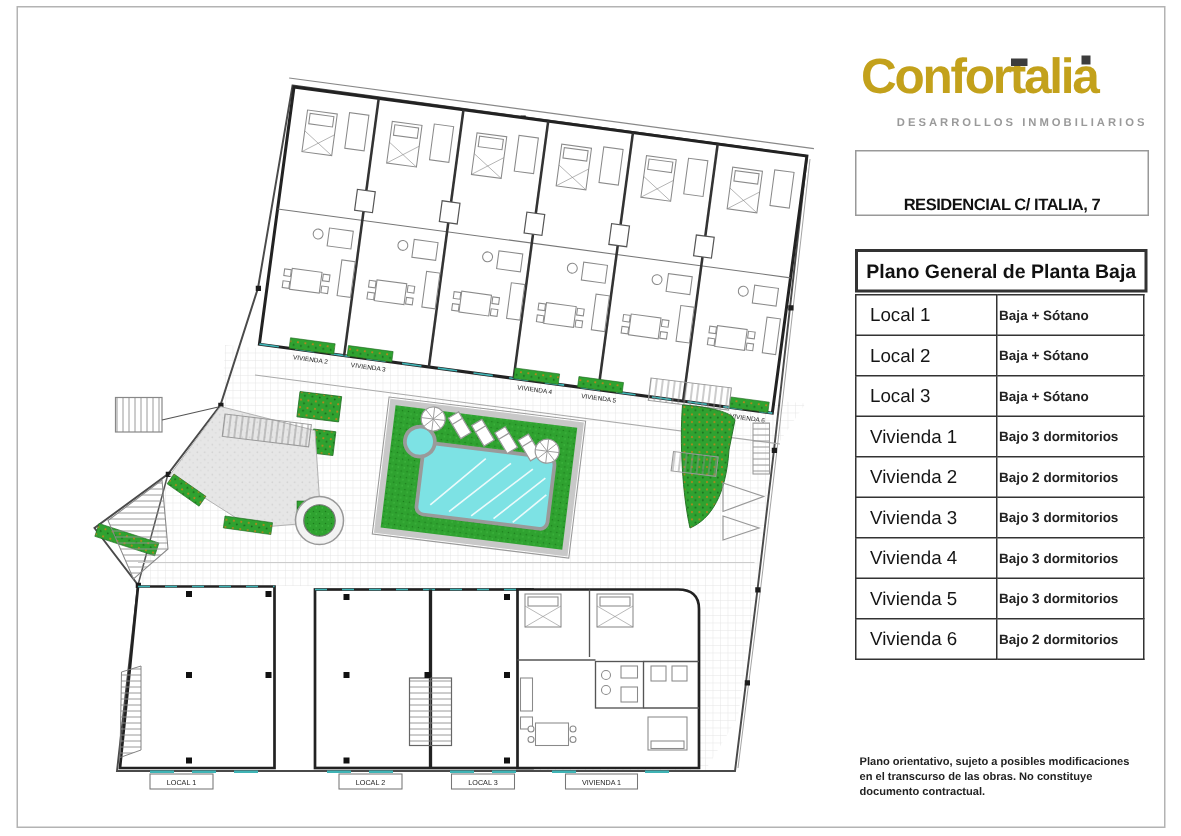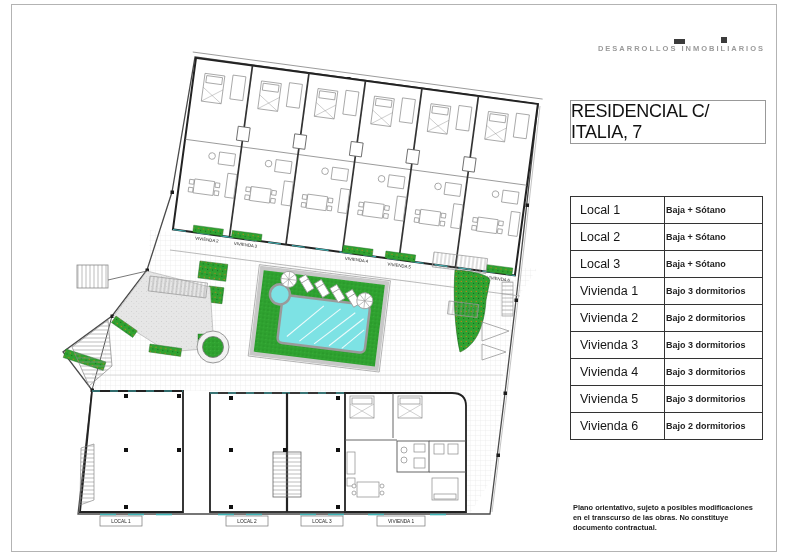--- a/index.html
+++ b/index.html
@@ -13,22 +13,22 @@
   .panel{position:absolute;left:570px;top:0;width:200px;height:557px;}
   .logo-wrap{position:absolute;top:34px;left:4px;width:192px;height:48px;}
   .logo-text{font-size:33px;font-weight:bold;letter-spacing:-1.5px;
              color:#c3a11b;line-height:1;white-space:nowrap;}
   .logo-accent{position:absolute;background:#3c3c3c;}
   .logo-accent.t{left:100px;top:5px;width:11px;height:5px;}
   .logo-accent.i{left:147px;top:3px;width:6px;height:6px;}
   .logo-sub{margin-top:10px;font-size:7.5px;font-weight:bold;color:#9a9a9a;
             letter-spacing:2px;text-align:right;padding-right:1px;}
   .title-box{position:absolute;top:100px;left:0;width:194px;height:42px;
-             border:1px solid #999;display:flex;align-items:flex-start;justify-content:center;
-             font-size:18px;font-weight:normal;letter-spacing:-0.3px;}
+             border:1px solid #999;display:flex;align-items:flex-end;justify-content:center;
+             font-size:11px;font-weight:bold;letter-spacing:-0.3px;}
   .thead-box{position:absolute;top:166px;left:0;width:191px;height:25px;
              border:2px solid #333;display:flex;align-items:center;justify-content:center;
              font-size:13px;font-weight:bold;}
   table.units{position:absolute;top:196px;left:0;width:193px;border-collapse:collapse;}
   table.units td{border:1px solid #333;height:24px;}
   td.n{font-size:12.5px;padding-left:9px;color:#151515;width:49%;}
   td.d{font-size:9px;font-weight:bold;text-align:left;color:#222;}
   .summary{position:absolute;top:447px;left:2px;width:182px;padding:7px 2px;
            border:1px solid #555;background:#fff;box-shadow:3px 3px 0 #a9a9a9;
            text-align:center;font-size:14.5px;font-weight:bold;line-height:1.45;}
@@ -298,29 +298,33 @@
     <rect x="301" y="516" width="42" height="10" fill="#fff" stroke="#777" stroke-width="0.7"></rect>
     <text x="322" y="523" font-size="4.8" fill="#222" text-anchor="middle">LOCAL 3</text>
     <rect x="377" y="516" width="48" height="10" fill="#fff" stroke="#777" stroke-width="0.7"></rect>
     <text x="401" y="523" font-size="4.8" fill="#222" text-anchor="middle">VIVIENDA 1</text>
   </g>
 </svg>
 
 <div class="panel">
 
   <div class="logo-wrap">
+    <div class="logo-text">Confortalia</div>
     <span class="logo-accent t"></span>
     <span class="logo-accent i"></span>
     <div class="logo-sub">DESARROLLOS INMOBILIARIOS</div>
   </div>
 
   <div class="title-box">
     <span>RESIDENCIAL C/ ITALIA, 7</span>
   </div>
 
+  <div class="thead-box">
+    <span>Plano General de Planta Baja</span>
+  </div>
 
   <table class="units">
     <tbody>
       <tr>
           <td class="n">Local 1</td>
           <td class="d">Baja + Sótano</td>
         </tr>
       <tr>
           <td class="n">Local 2</td>
           <td class="d">Baja + Sótano</td>

